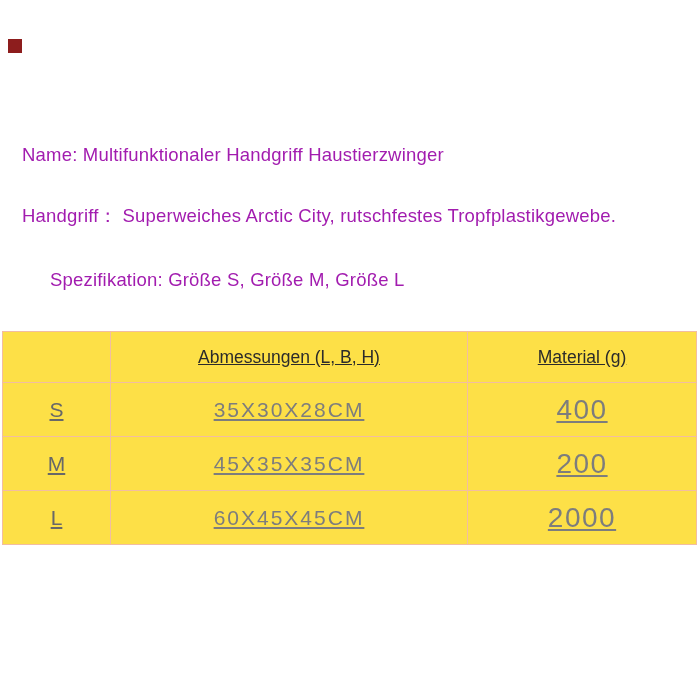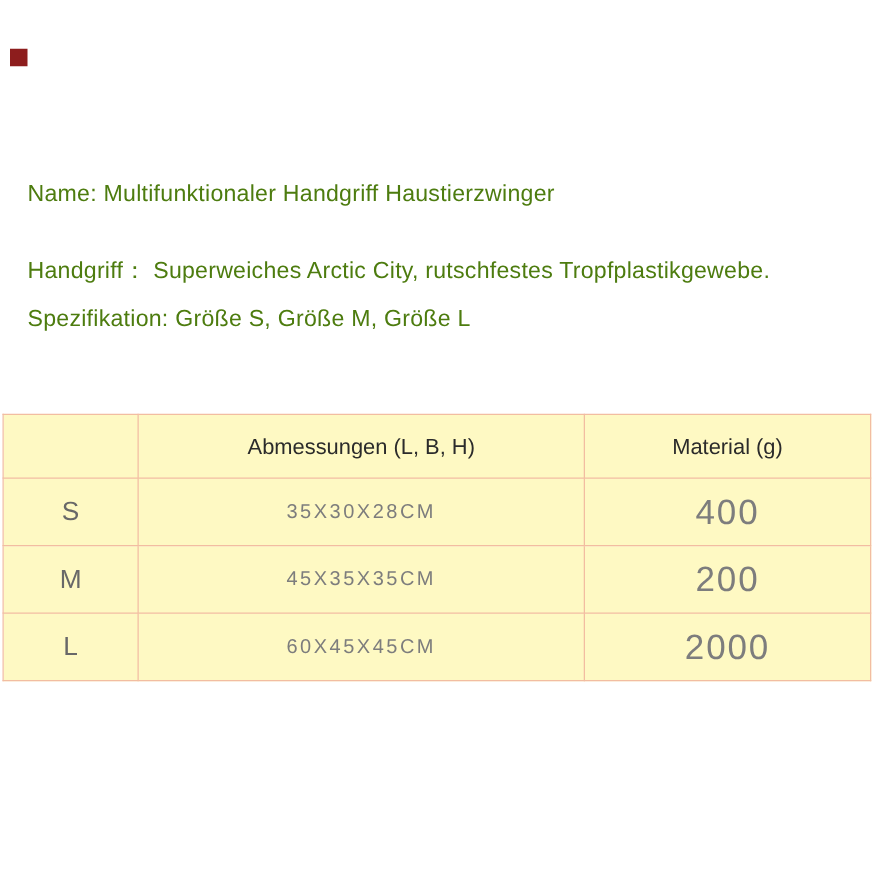--- a/index.html
+++ b/index.html
@@ -21,57 +21,58 @@
     top: 39px;
     width: 14px;
     height: 14px;
     background: #8d1d1d;
   }
   .info-line {
     position: absolute;
     left: 22px;
     font-size: 18.5px;
     letter-spacing: 0.2px;
-    color: #4d7c0f;
+    color: #a21caf;
     white-space: nowrap;
   }
   .info-name { top: 144px; }
   .info-material { top: 203px; }
-  .info-spec { top: 244px; }
+  .info-spec { top: 269px; margin-left: 28px; }
 
   table.spec {
     position: absolute;
     left: 2px;
     top: 331px;
     width: 694px;
     border-collapse: collapse;
     table-layout: fixed;
   }
   table.spec col.c1 { width: 108px; }
   table.spec col.c2 { width: 357px; }
   table.spec col.c3 { width: 229px; }
   table.spec td, table.spec th {
     border: 1.5px solid #f2bda1;
     text-align: center;
     vertical-align: middle;
-    background: #fef9c3;
+    background: #fde047;
     font-weight: normal;
     padding: 0;
+    text-decoration: underline;
   }
   tr.header-row th { height: 50px; font-size: 17.5px; color: #2b2b2b; }
   tr.data-row td { height: 53px; }
   th.col-dimensions { padding-right: 90px; }
   th.col-weight { padding-right: 50px; }
   td.size-cell {
     font-size: 21px;
     color: #686868;
     padding-right: 45px;
   }
   td.dimensions-cell {
-    font-size: 16px;
+    font-size: 21px;
     color: #7d7d7d;
     letter-spacing: 2px;
     padding-right: 92px;
   }
   td.weight-cell {
     font-size: 28px;
     color: #7d7d7d;
     letter-spacing: 1.5px;
     padding-right: 80px;
   }

